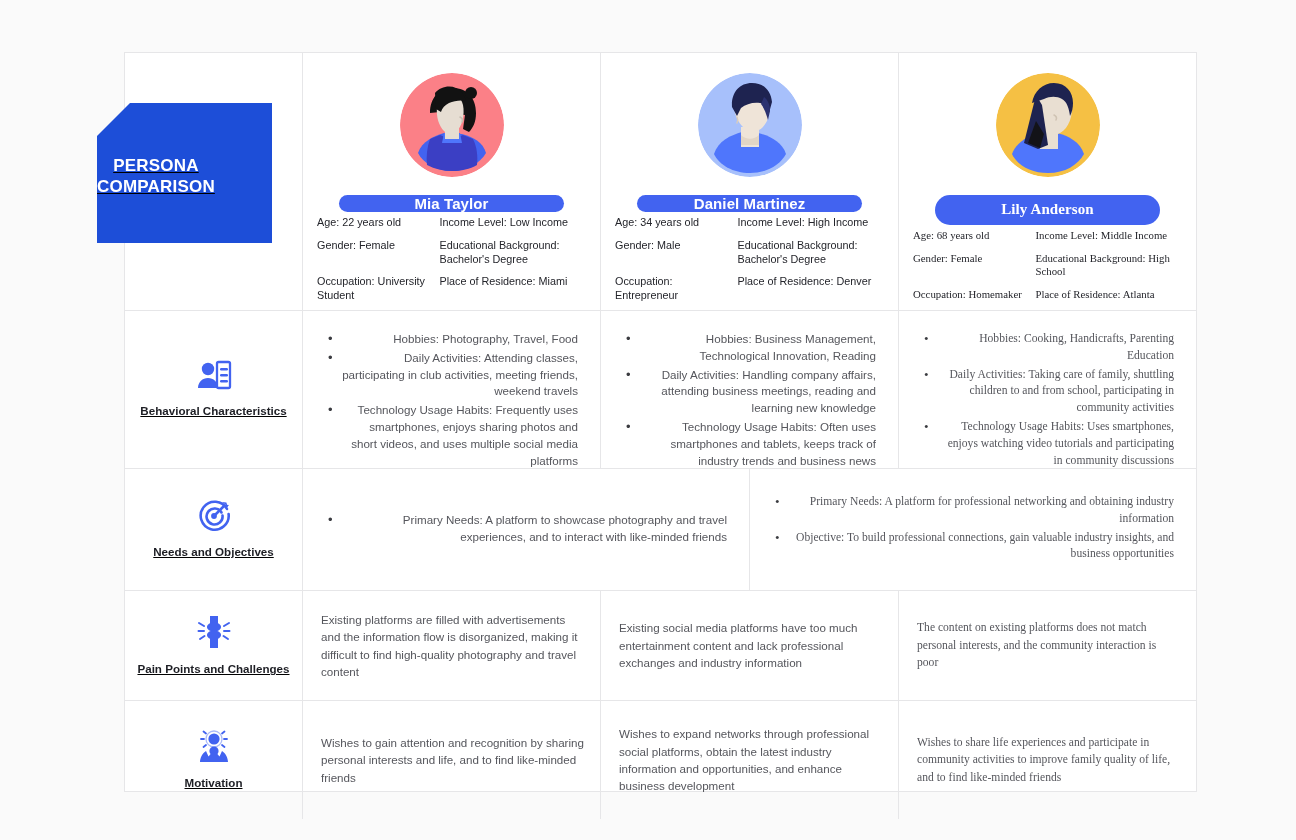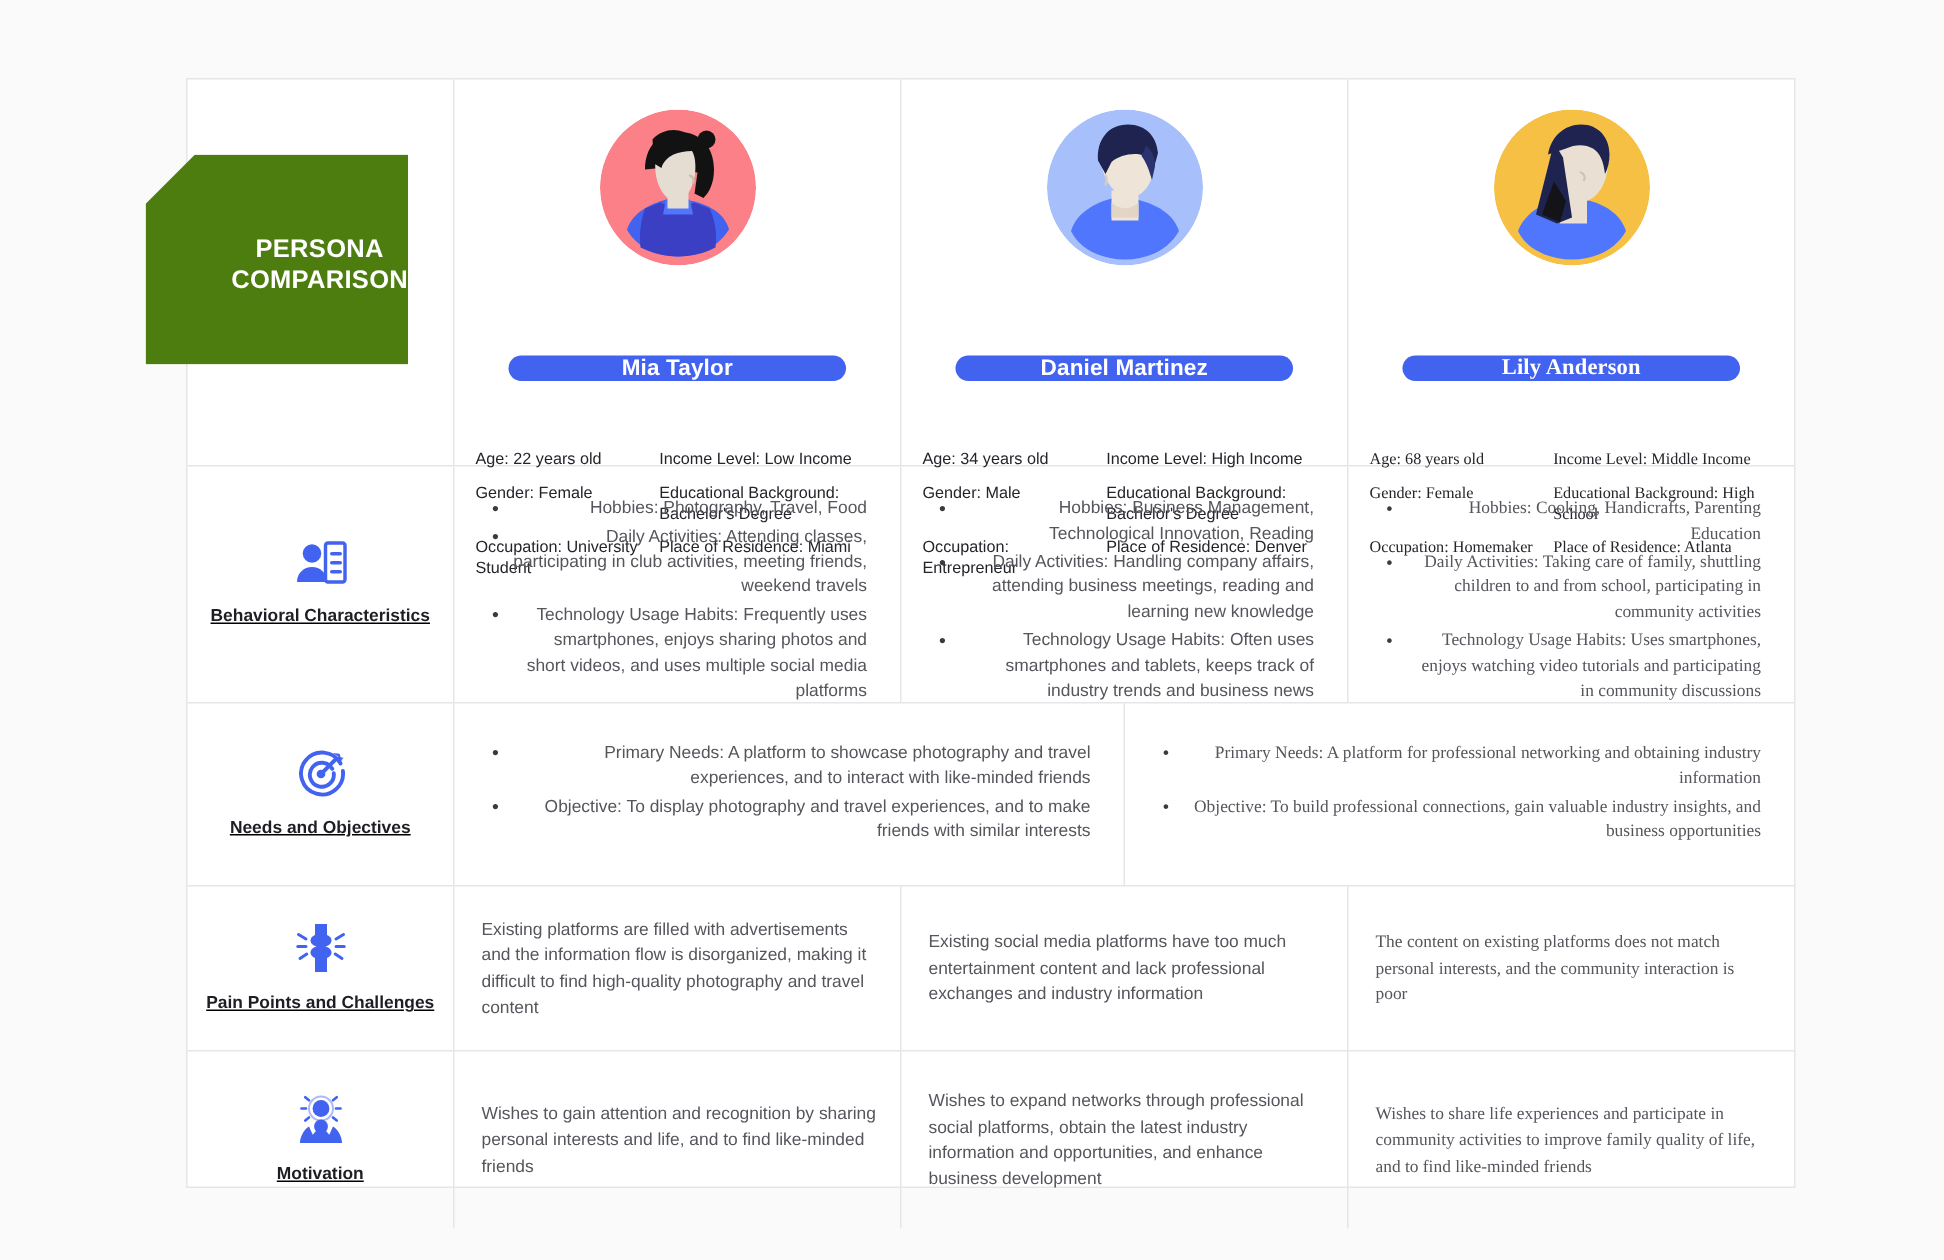--- a/index.html
+++ b/index.html
@@ -55,21 +55,20 @@
   }
   .cell:last-child { border-right: none; font-family: Liberation Serif, serif; }
 
   
   .header-row { height: 258px; }
   .persona-cell {
     display: flex;
     flex-direction: column;
     align-items: center;
     padding: 14px 14px 8px 14px;
-    gap: 42px;
   }
 
   .avatar {
     width: 104px;
     height: 104px;
     border-radius: 50%;
     overflow: hidden;
     margin-top: 6px;
     flex: 0 0 auto;
   }
@@ -152,26 +151,27 @@
   .r-pain     { min-height: 110px; }
   .r-motivation { min-height: 118px; }
 
   
   #persona-banner {
     position: absolute;
     left: 97px;
     top: 103px;
     width: 175px;
     height: 140px;
-    background: #4d7c0f;
+    background: #1d4ed8;
     clip-path: polygon(0 33px, 33px 0, 175px 0, 175px 140px, 0 140px);
     display: flex;
     align-items: center;
-    justify-content: flex-end;
+    justify-content: flex-start;
     z-index: 5;
+    text-decoration: underline;
   }
   #persona-banner .banner-text {
     color: #ffffff;
     font-size: 17px;
     font-weight: bold;
     text-align: center;
     line-height: 1.25;
     letter-spacing: 0.2px;
     margin-top: 6px;
   }
@@ -313,21 +313,20 @@
           <path d="M17 17l10-10" stroke="#4263f0" stroke-width="2.6" stroke-linecap="round"></path>
           <path d="M25 3l3.4 2.4L31 9l-1.6-5.5z" fill="#4263f0"></path>
           <path d="M27 5.5l5 .6-2.6 3z" fill="#4263f0"></path>
         </svg>
       </div>
       <div class="row-label">Needs and Objectives</div>
     </div>
     <div class="cell cell-middle">
       <ul class="bullets">
         <li>Primary Needs: A platform to showcase photography and travel experiences, and to interact with like-minded friends</li>
-        <li>Objective: To display photography and travel experiences, and to make friends with similar interests</li>
       </ul>
     </div>
     <div class="cell cell-middle">
       <ul class="bullets">
         <li>Primary Needs: A platform for professional networking and obtaining industry information</li>
         <li>Objective: To build professional connections, gain valuable industry insights, and business opportunities</li>
       </ul>
     </div>
   </div>
 

